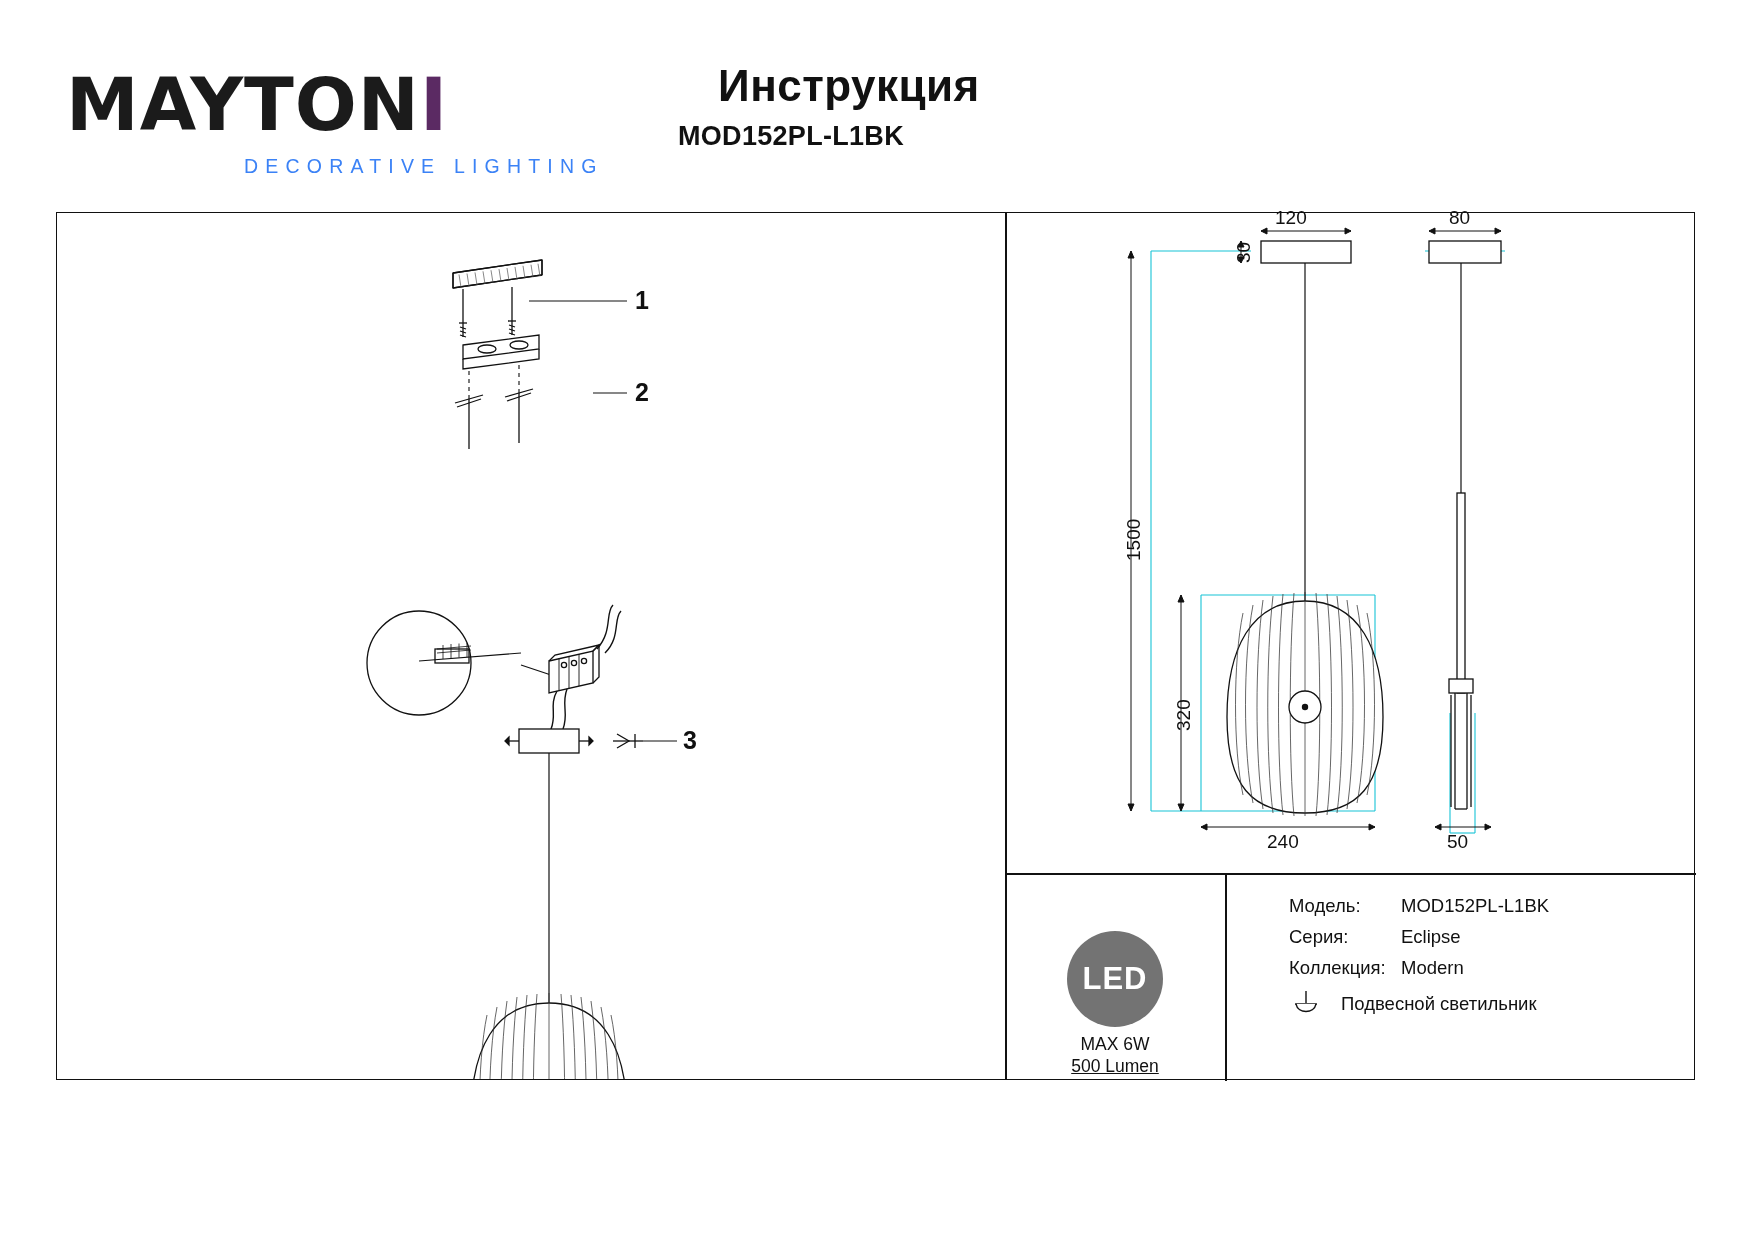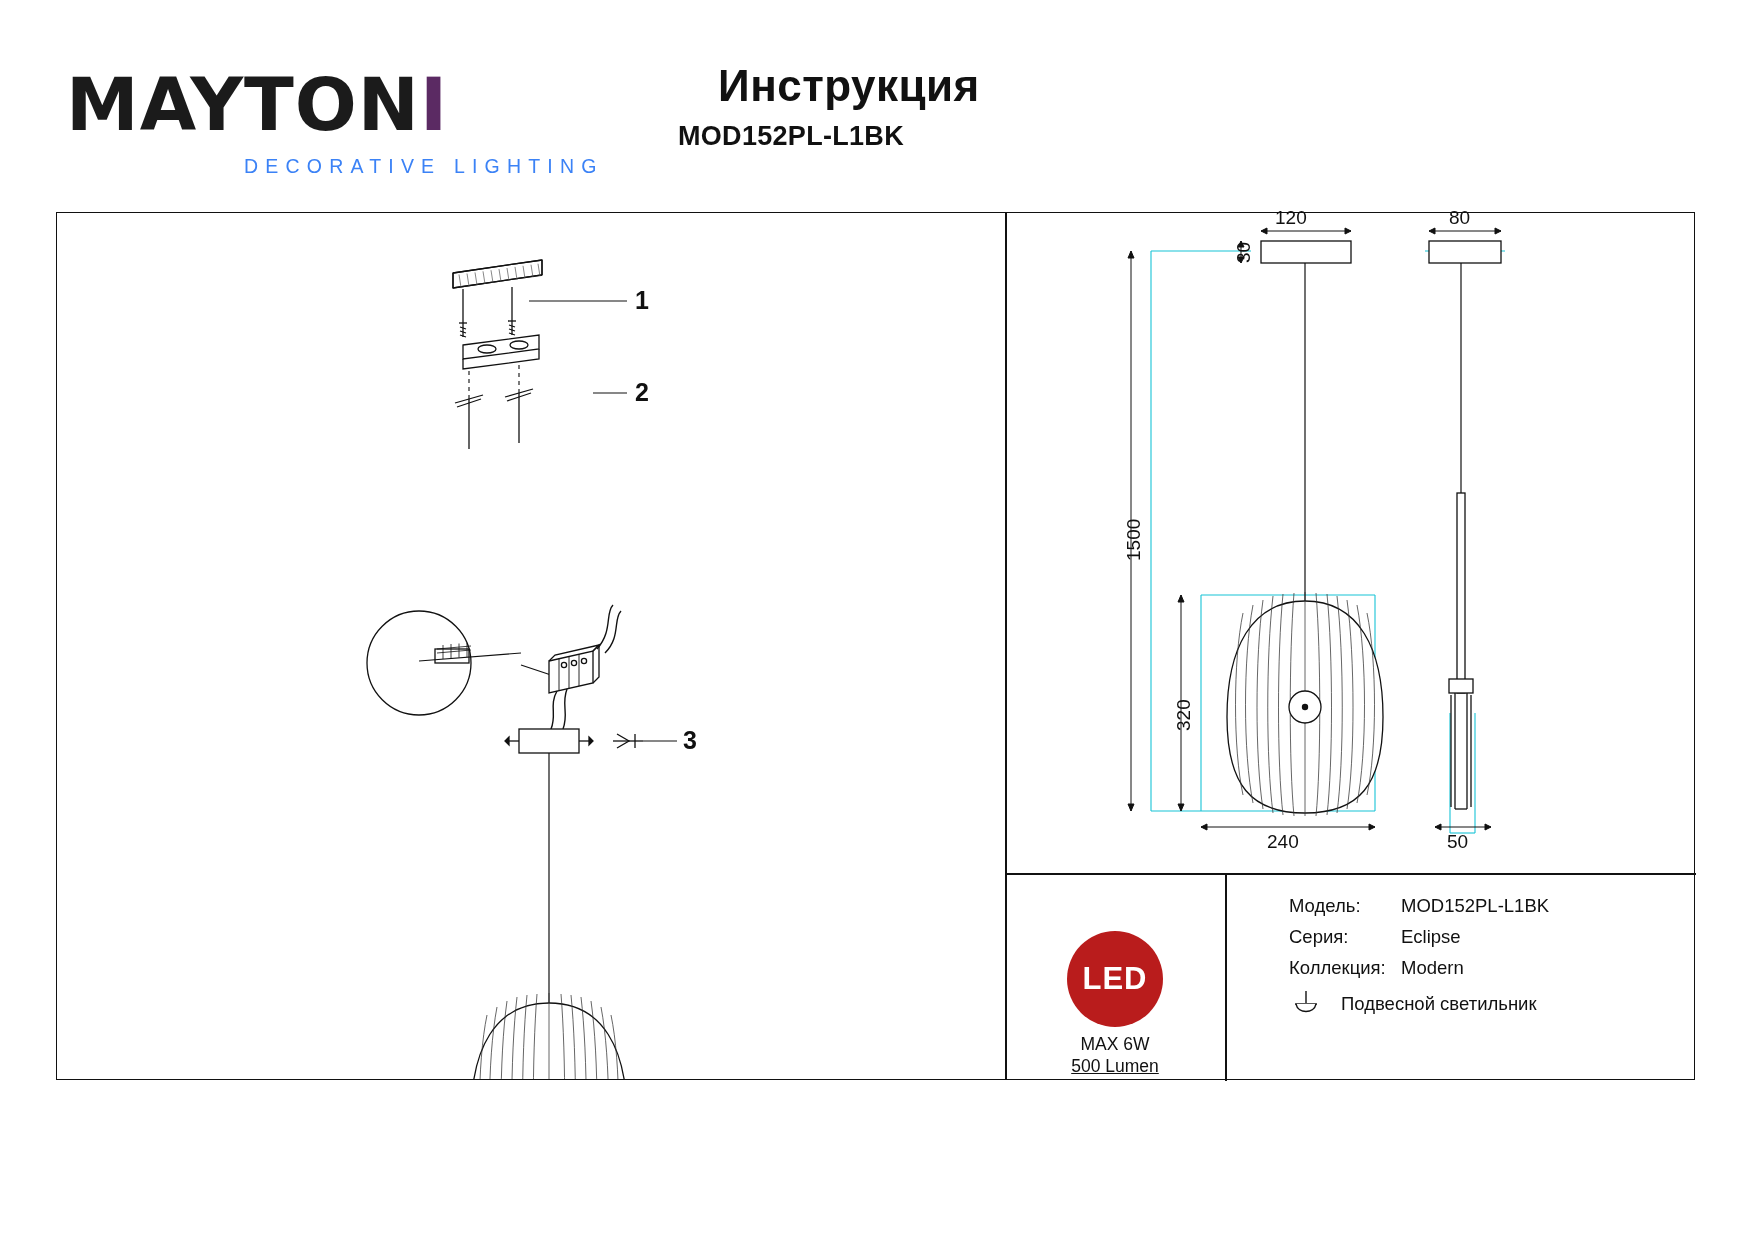--- a/index.html
+++ b/index.html
@@ -147,21 +147,21 @@
     height: 207px;
   }
   .led-circle {
     position: absolute;
     left: 50%;
     top: 58px;
     transform: translateX(-50%);
     width: 96px;
     height: 96px;
     border-radius: 50%;
-    background: #b91c1c;
+    background: #737373;
     color: #fff;
     display: flex;
     align-items: center;
     justify-content: center;
     font-size: 31px;
     font-weight: bold;
     letter-spacing: 1px;
   }
   .led-watt, .led-lumen {
     position: absolute;

